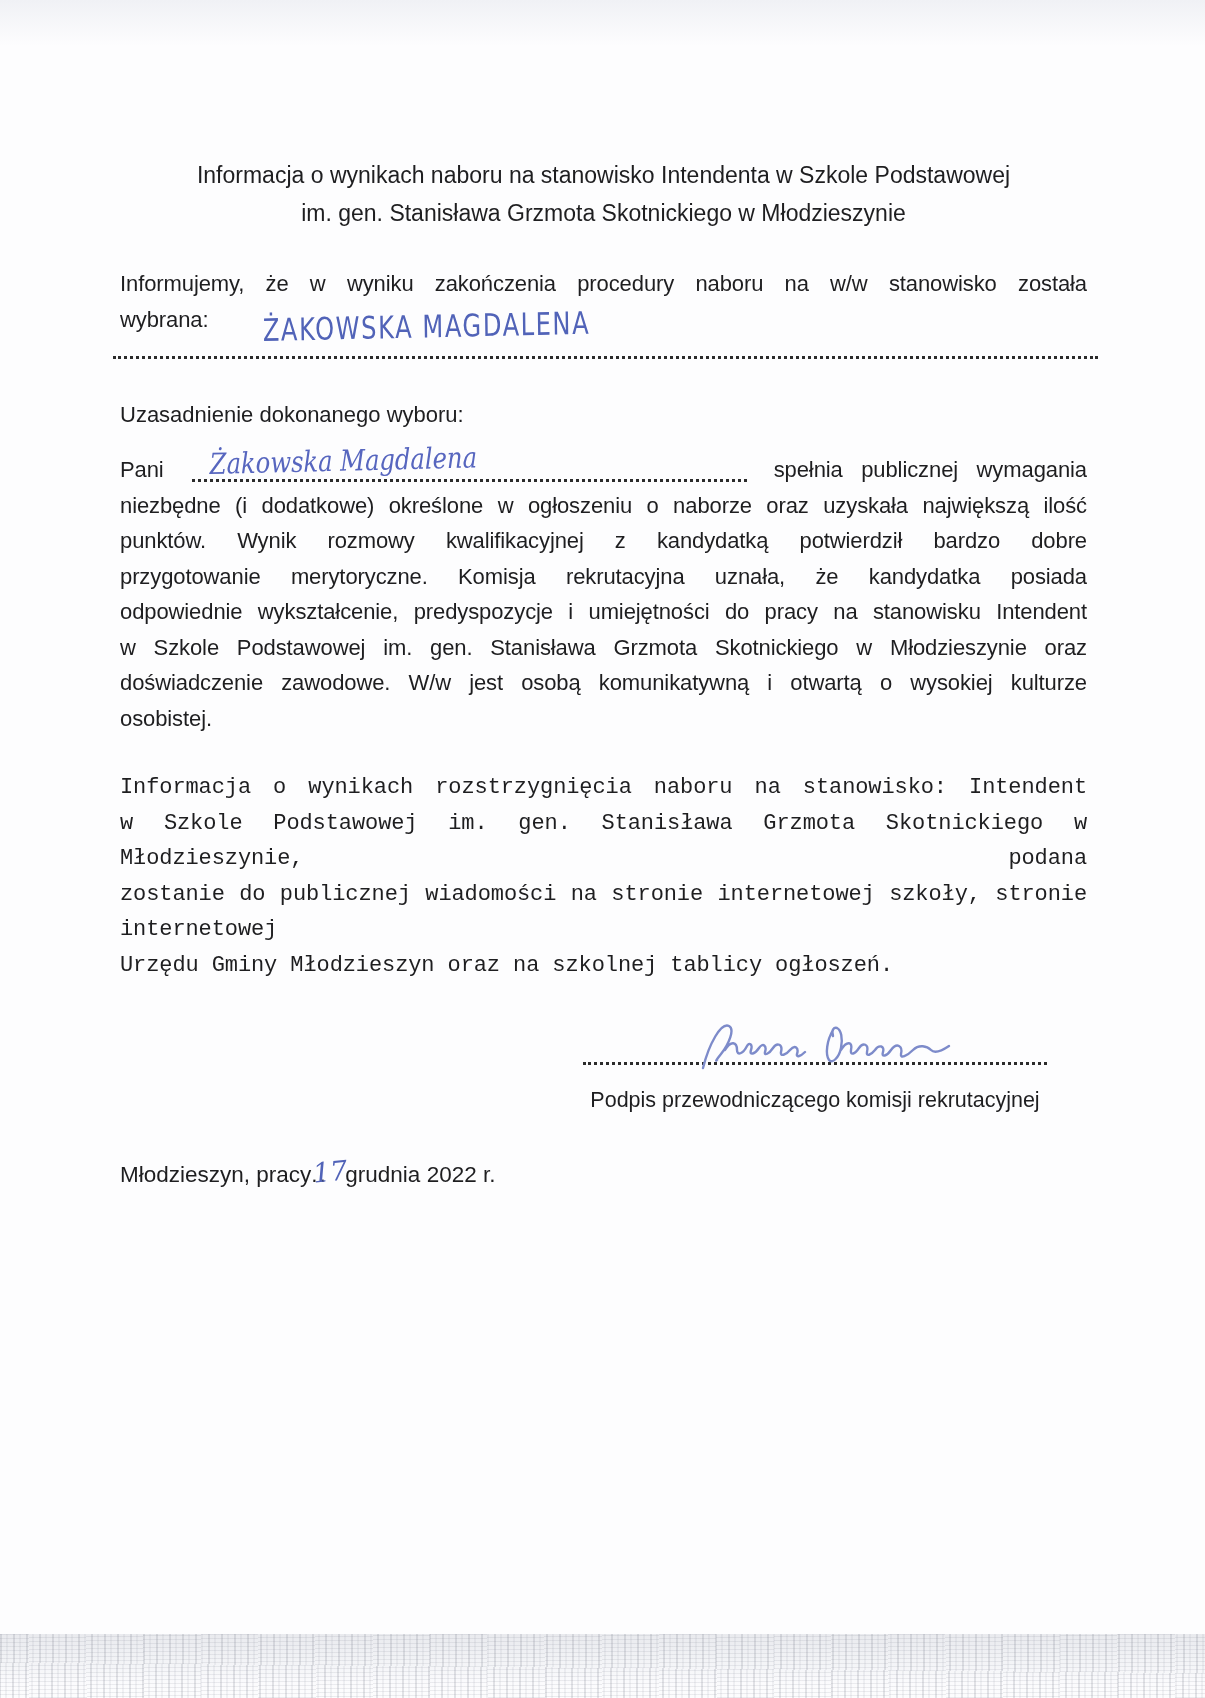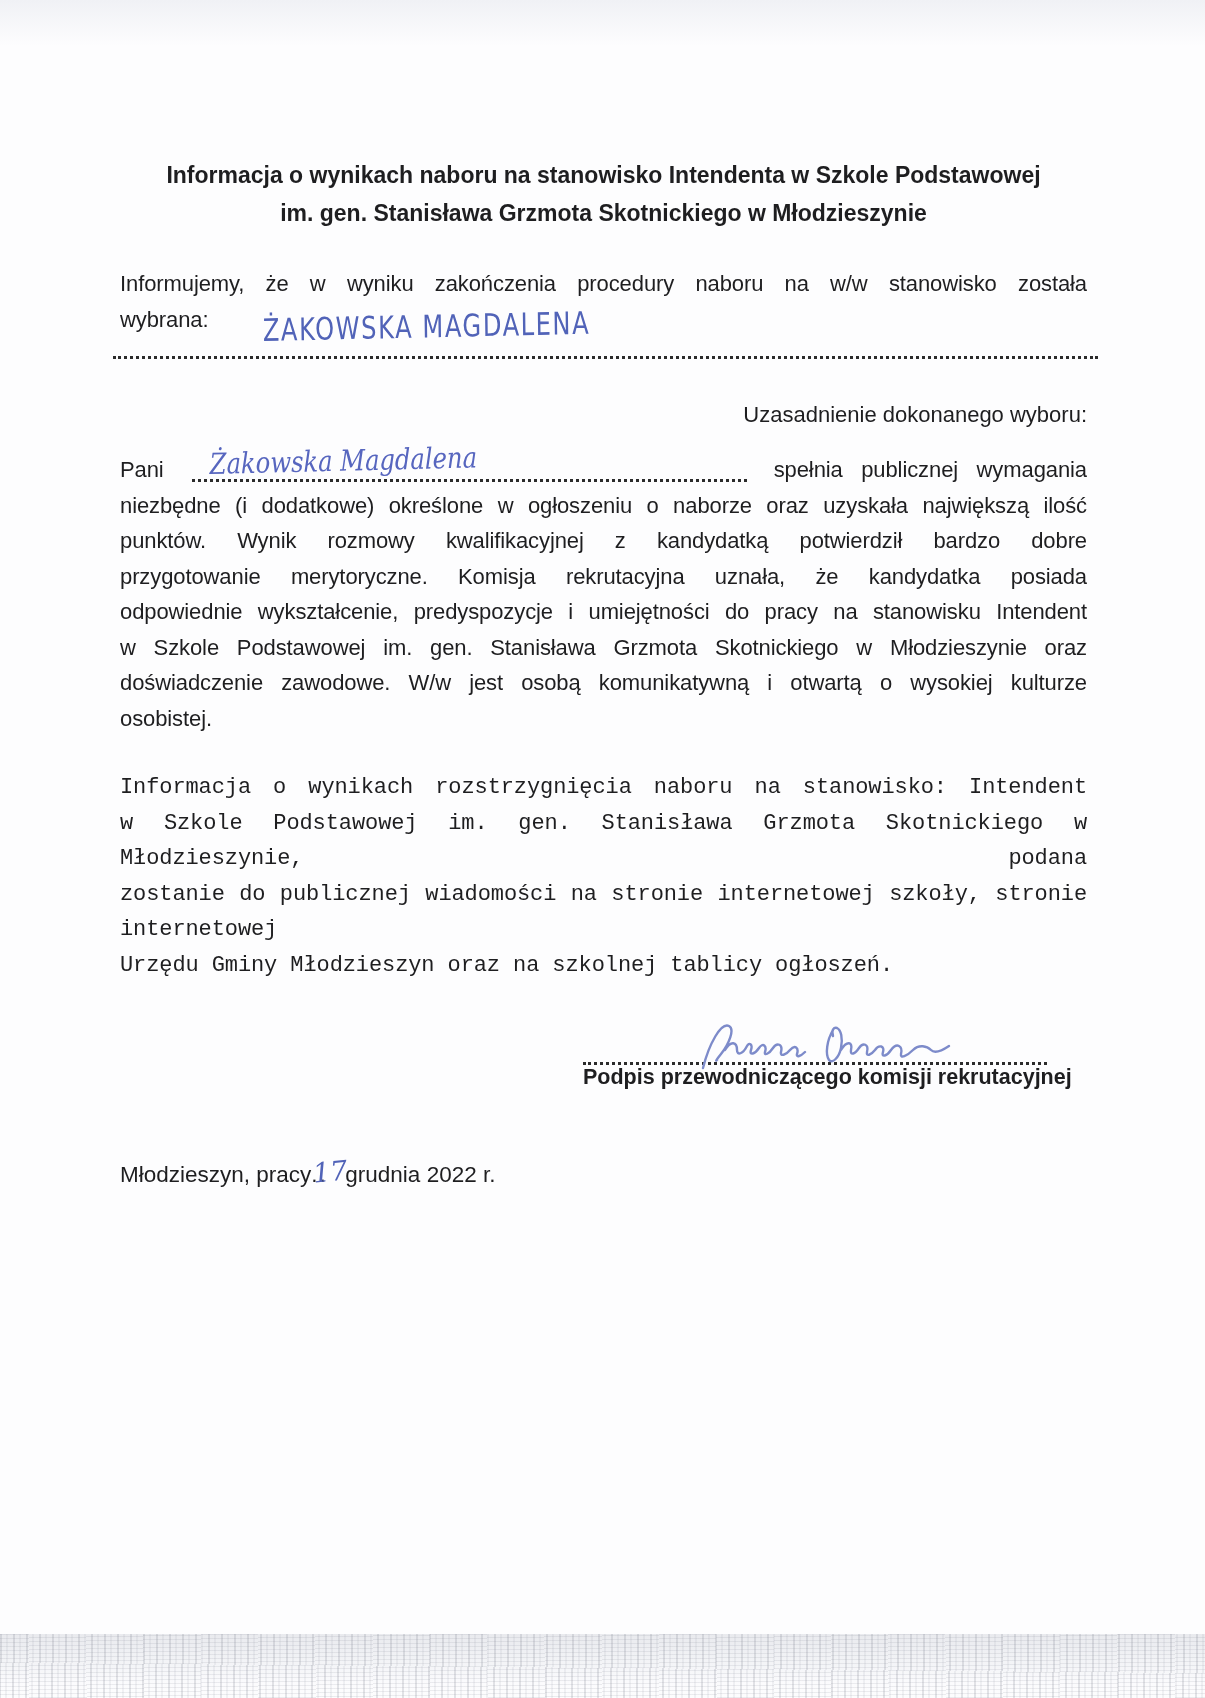--- a/index.html
+++ b/index.html
@@ -21,21 +21,21 @@
     position:absolute;bottom:0;left:0;right:0;height:64px;
     background-image:
       repeating-linear-gradient(91deg, rgba(120,124,138,.20) 0 2px, rgba(255,255,255,0) 2px 6px, rgba(150,154,168,.12) 6px 8px, rgba(255,255,255,0) 8px 13px),
       repeating-linear-gradient(179deg, rgba(130,134,148,.14) 0 1px, rgba(255,255,255,0) 1px 4px),
       linear-gradient(180deg,#e9eaee 0%,#f2f3f6 40%,#fbfbfd 78%,#fdfdfe 100%);
     pointer-events:none;
   }
 
   .title{
     position:absolute;top:156px;left:120px;width:967px;
-    text-align:center;font-weight:bold;font-size:23px;line-height:38px;
+    text-align:center;font-weight:normal;font-size:23px;line-height:38px;
   }
 
   .body-text{font-size:22px;letter-spacing:-.1px;line-height:35.5px;}
   .just{text-align:justify;text-align-last:justify;}
 
   .intro{position:absolute;top:266px;left:120px;width:967px;}
   .intro .label-line{line-height:35.5px;}
 
   .hand{color:#5163b8;}
   .hand-caps{
@@ -44,21 +44,21 @@
     transform:scaleX(.78) rotate(-1deg);transform-origin:left bottom;
     font-family:"DejaVu Sans",sans-serif;
   }
   .dotline-full{
     position:absolute;top:356px;left:113px;width:985px;height:0;
     border-bottom:3px dotted #2b2b2b;
   }
 
   .section-heading{
     position:absolute;top:402px;left:120px;width:967px;
-    text-align:right;font-size:22px;
+    text-align:left;font-size:22px;
   }
 
   .justification{position:absolute;top:452px;left:120px;width:967px;}
   .j-line1{
     display:flex;justify-content:space-between;align-items:center;
     height:35.5px;line-height:35.5px;
   }
   .name-slot{
     position:relative;flex:0 0 555px;height:28px;align-self:flex-end;
     border-bottom:3px dotted #2b2b2b;margin:0 8px 6px 10px;
@@ -69,21 +69,21 @@
     font-size:29px;white-space:nowrap;color:#5766bf;
     transform:scaleX(.84) rotate(-1.2deg);transform-origin:left bottom;
   }
 
   .publication{position:absolute;top:770px;left:120px;width:967px;font-family:Liberation Mono, monospace;}
 
   .sig-block{position:absolute;top:1002px;left:583px;width:464px;}
   .sig-line{position:relative;height:60px;border-bottom:3px dotted #2b2b2b;}
   .sig-scribble{position:absolute;left:108px;bottom:-12px;}
   .sig-label{
-    margin-top:0;text-align:left;font-size:21.5px;white-space:nowrap;font-weight:bold;
+    margin-top:23px;text-align:center;font-size:21.5px;white-space:nowrap;
   }
 
   .date-line{position:absolute;top:1162px;left:120px;font-size:22.5px;}
   .day-slot{position:relative;display:inline-block;width:34px;vertical-align:baseline;}
   .day-dots{letter-spacing:2px;color:#1e1e20;}
   .hand-day{
     position:absolute;left:2px;bottom:1px;
     font-family:"DejaVu Serif",serif;font-style:italic;
     font-size:27px;color:#5163b8;transform:rotate(-6deg);
   }

